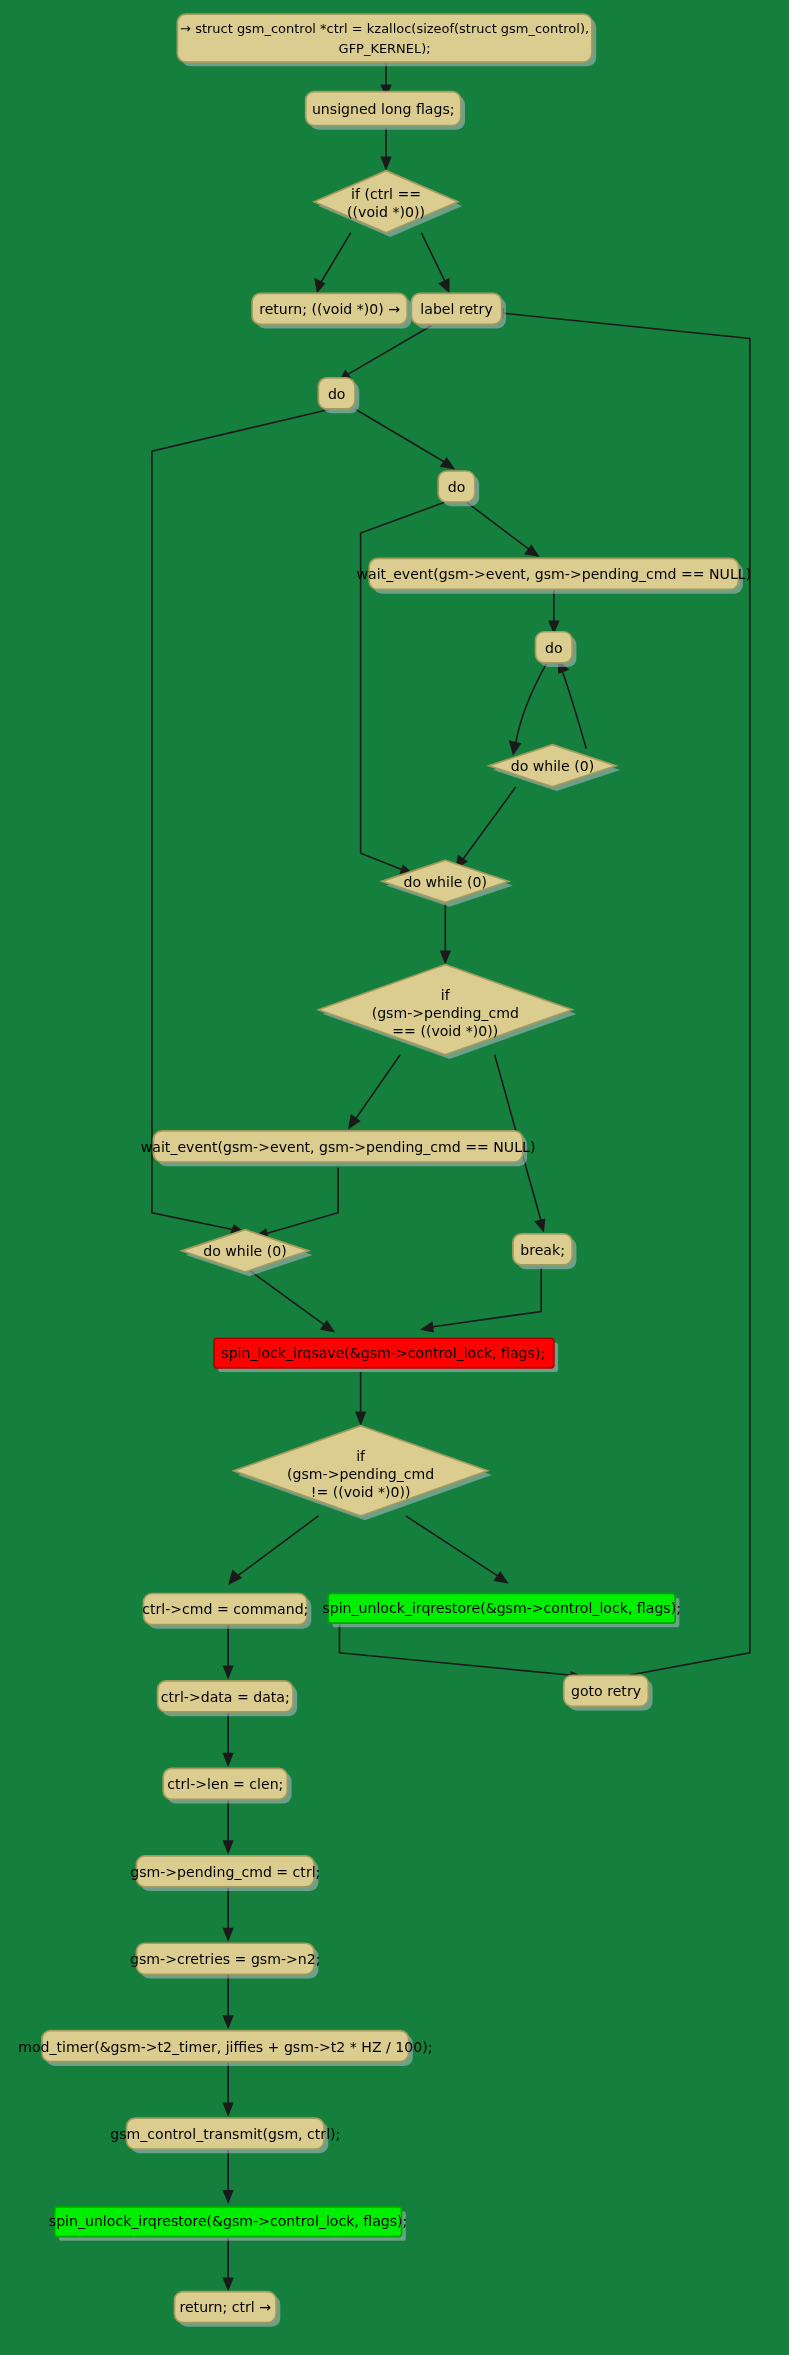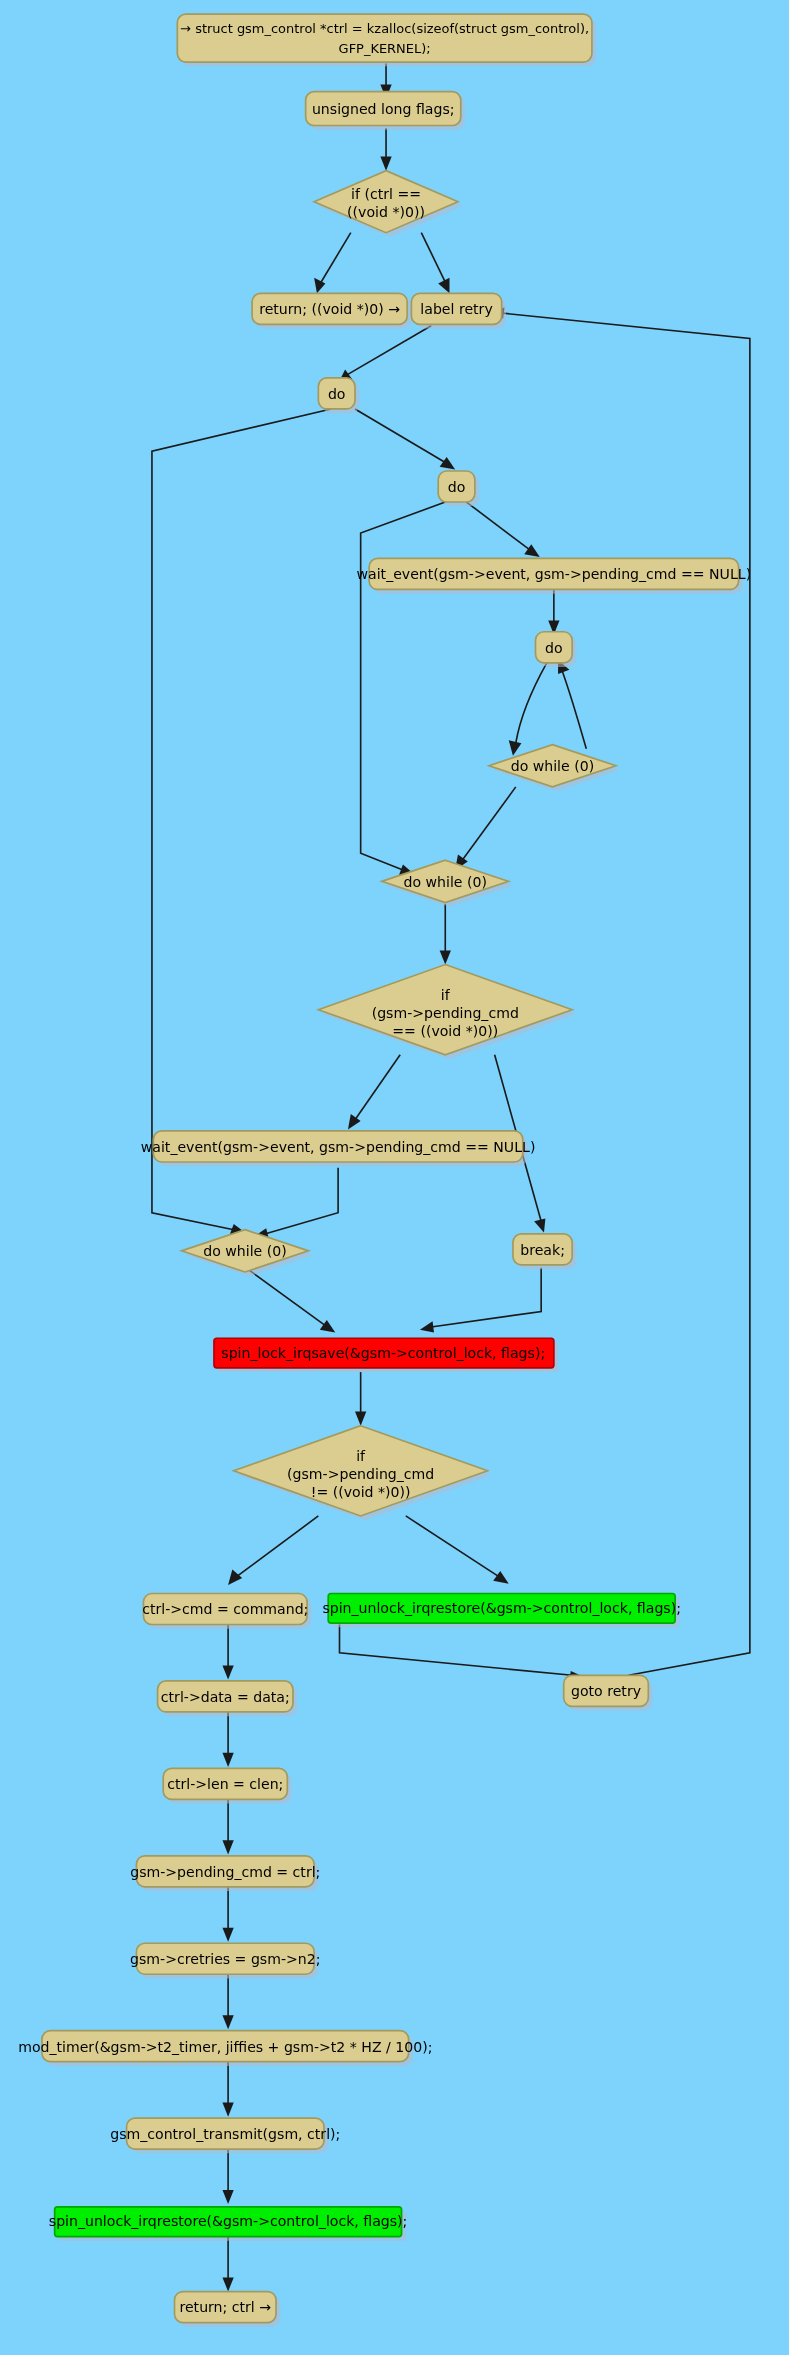--- a/index.html
+++ b/index.html
@@ -5,21 +5,21 @@
 <style>
   html, body {
     margin: 0;
     padding: 0;
     background: #ffffff;
   }
   #canvas-wrap {
     position: relative;
     width: 789px;
     height: 2355px;
-    background: #7dd3fc;
+    background: #15803d;
     overflow: hidden;
     font-family: "DejaVu Sans", "Liberation Sans", sans-serif;
   }
   svg#graph {
     position: absolute;
     left: 0;
     top: 0;
     width: 789px;
     height: 2355px;
     display: block;

